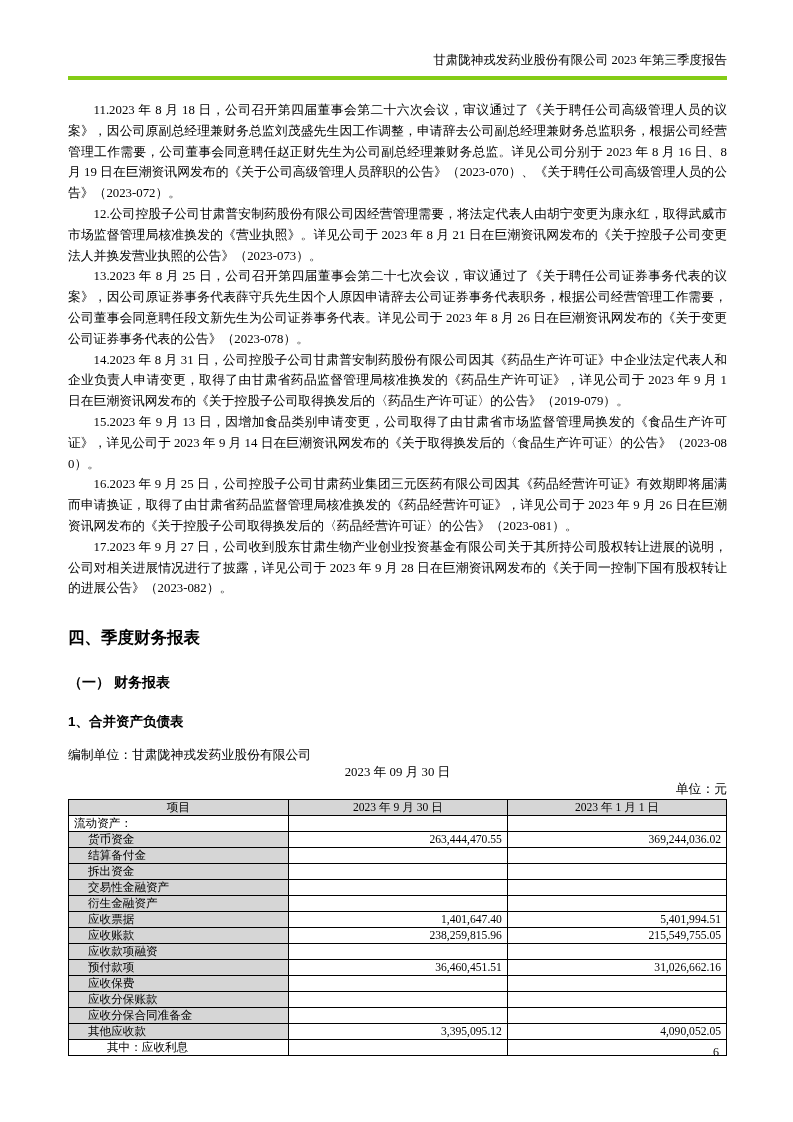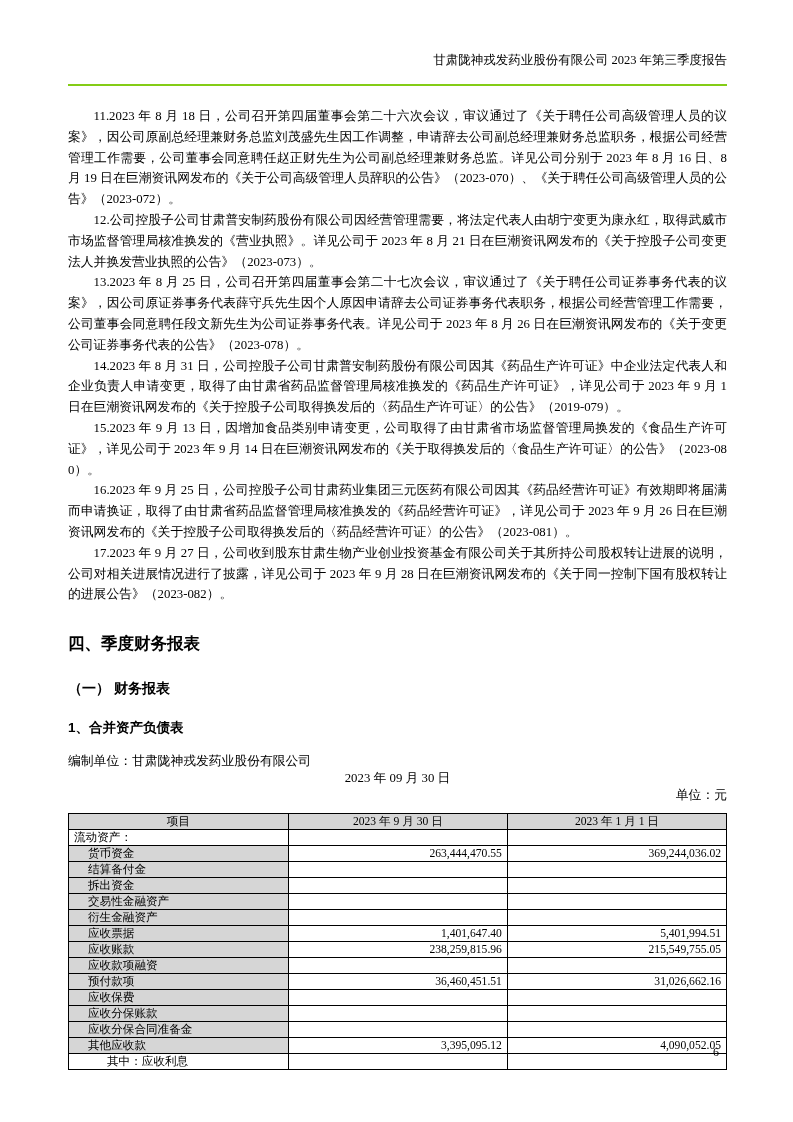--- a/index.html
+++ b/index.html
@@ -12,22 +12,22 @@
     box-sizing: border-box;
     padding: 52px 66px 0 68px;
     font-family: "Liberation Serif", "DejaVu Serif", serif;
     color: #000;
     overflow: hidden;
   }
   .pg-header {
     text-align: right;
     font-size: 12.5px;
     line-height: 16px;
-    padding-bottom: 16px;
-    border-bottom: 2px solid #84cc16;
+    padding-bottom: 8px;
+    border-bottom: 4px solid #84cc16;
   }
   .paras { margin-top: 20px; }
   p.body-para {
     margin: 0;
     font-size: 12.8px;
     line-height: 20.8px;
     text-align: justify;
     text-indent: 2em;
     word-break: break-all;
   }
@@ -50,21 +50,21 @@
     font-family: "Liberation Sans", "DejaVu Sans", sans-serif;
   }
   .meta-left   { margin-top: 15px; font-size: 12.8px; line-height: 17px; text-align: left; }
   .meta-center { font-size: 12.8px; line-height: 17px; text-align: center; }
   .meta-right  { font-size: 12.8px; line-height: 16px; text-align: right; }
   table.bs {
     width: 100%;
     border-collapse: collapse;
     table-layout: fixed;
     font-size: 11.6px;
-    margin-top: 10px;
+    margin-top: 2px;
     border-radius: 9px;
   }
   table.bs th, table.bs td {
     border: 1px solid #000;
     height: 15px;
     padding: 0 5px;
     line-height: 14px;
     overflow: hidden;
     white-space: nowrap;
   }

